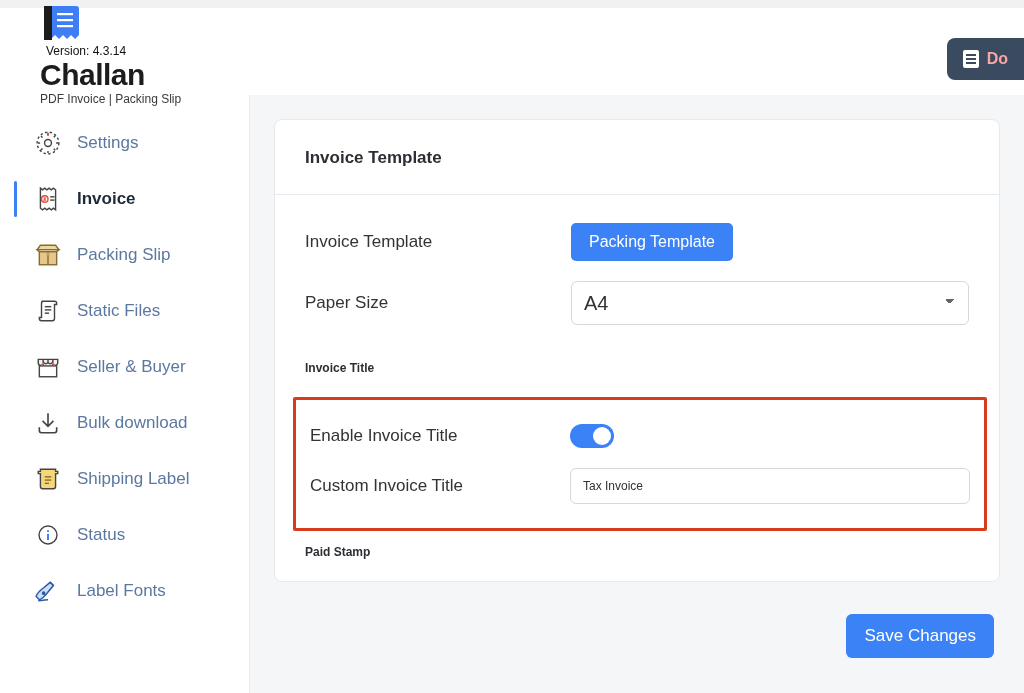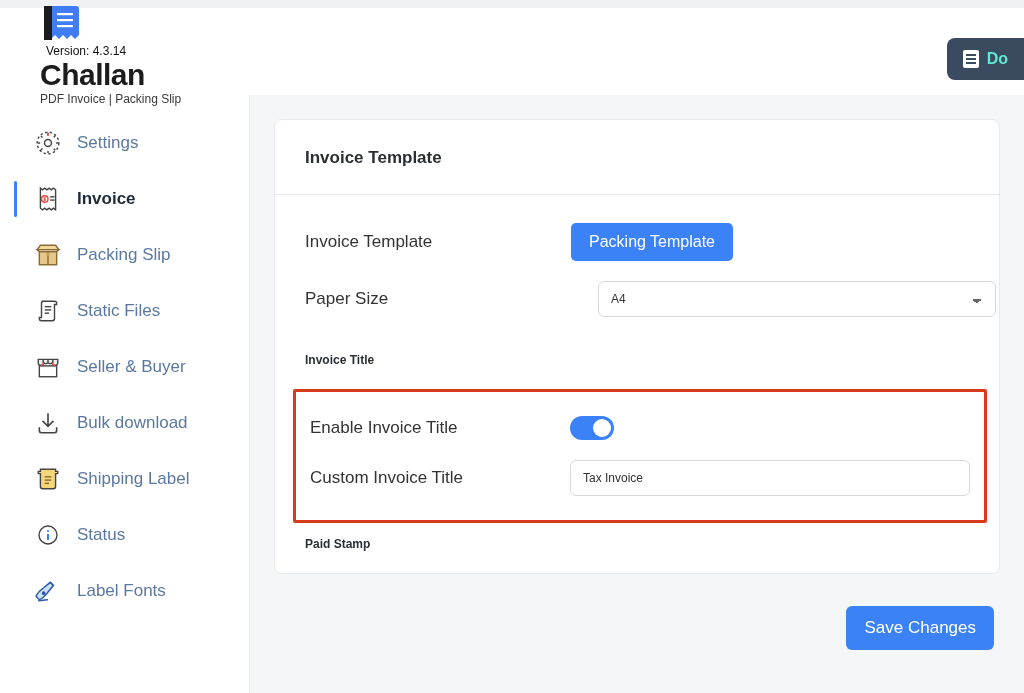--- a/index.html
+++ b/index.html
@@ -24,21 +24,21 @@
 .logo-icon {
   width: 40px; height: 42px; border-radius: 4px;
   position: relative; top: 4px;
 }
 .logo-text { position: relative; }
 .logo-version { font-size: 12px; font-weight: 500; position: absolute; top: -4px; left: 6px; color:#111; }
 .logo-title { font-size: 30px; font-weight: 800; letter-spacing: -0.5px; color:#1c1c1c; line-height: 1; margin-top: 12px; }
 .logo-sub { font-size: 12px; color: #3a3a3a; margin-top: 2px; }
 .header-btn {
   position: absolute; right: 0; top: 30px;
-  background: #3a4a5f; color: #5eead4;
+  background: #3a4a5f; color: #fca5a5;
   padding: 12px 16px; border-radius: 8px 0 0 8px;
   display: flex; align-items: center; gap: 8px;
   font-size: 16px; font-weight: 600; cursor: pointer;
 }
 .header-btn-icon { width: 16px; height: 18px; background:#fff; border-radius:2px; position:relative; }
 .header-btn-icon::after { content:""; position:absolute; left:3px; right:3px; top:4px; height:2px; background:#3a4a5f; box-shadow: 0 4px 0 #3a4a5f, 0 8px 0 #3a4a5f; }
 
 .layout { display: flex; height: calc(693px - 95px); }
 .sidebar {
   width: 250px; background: #fff; padding: 20px 0;
@@ -74,27 +74,26 @@
 .form-label {
   width: 266px; font-size: 17px; color: #333; flex-shrink:0;
 }
 .form-control { flex: 1; }
 .btn-primary {
   background: #3b82f6; color:#fff; border:none; border-radius:5px;
   padding: 10px 18px; font-size: 16px; cursor:pointer;
 }
 .select {
   width: 100%; border: 1px solid #d5d8dd; border-radius: 6px;
-  padding: 10px 12px; font-size: 12px; color:#333; background:#fff;
+  padding: 10px 12px; font-size: 20px; color:#333; background:#fff;
   appearance: none;
   background-image: linear-gradient(45deg, transparent 50%, #666 50%), linear-gradient(135deg, #666 50%, transparent 50%);
   background-position: calc(100% - 18px) 17px, calc(100% - 13px) 17px;
   background-size: 5px 5px, 5px 5px;
   background-repeat: no-repeat;
-  margin-left: 27px;
 }
 .input {
   width: 100%; border: 1px solid #d5d8dd; border-radius: 6px;
   padding: 10px 12px; font-size: 12px; color:#333;
 }
 .toggle {
   width: 44px; height: 24px; background: #3b82f6; border-radius: 12px;
   position: relative; cursor:pointer;
 }
 .toggle::after {

